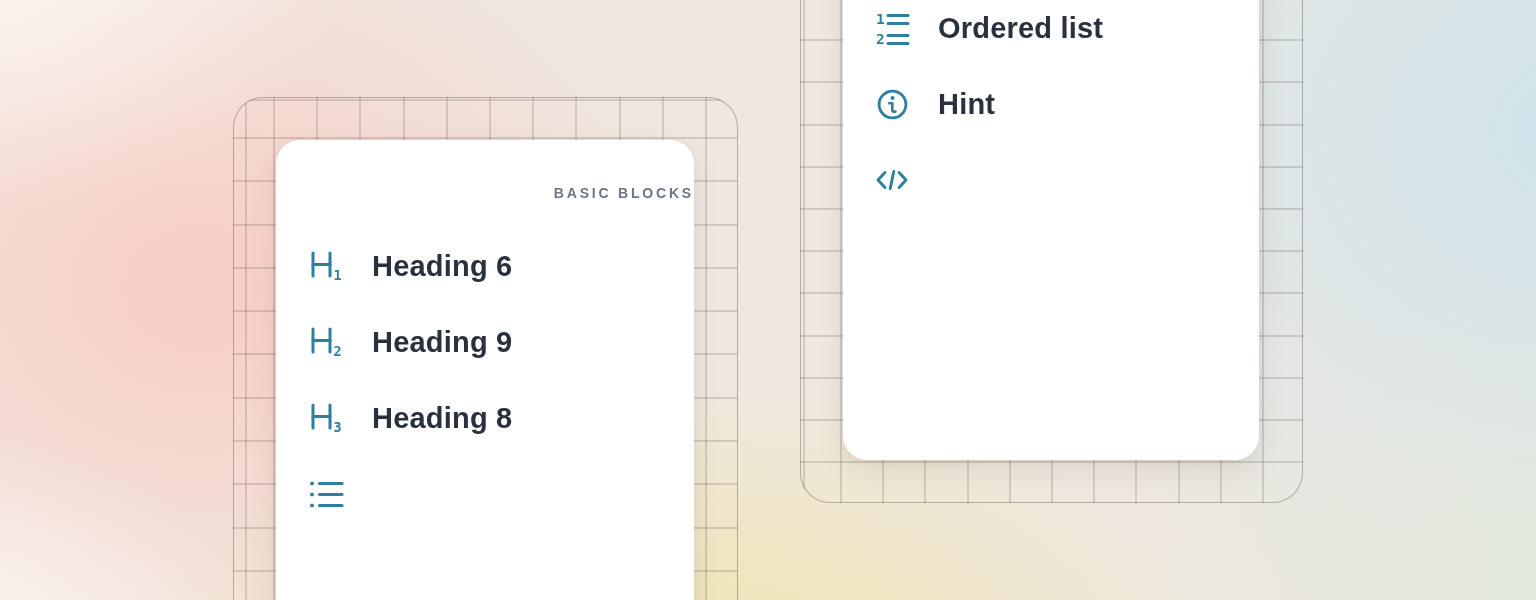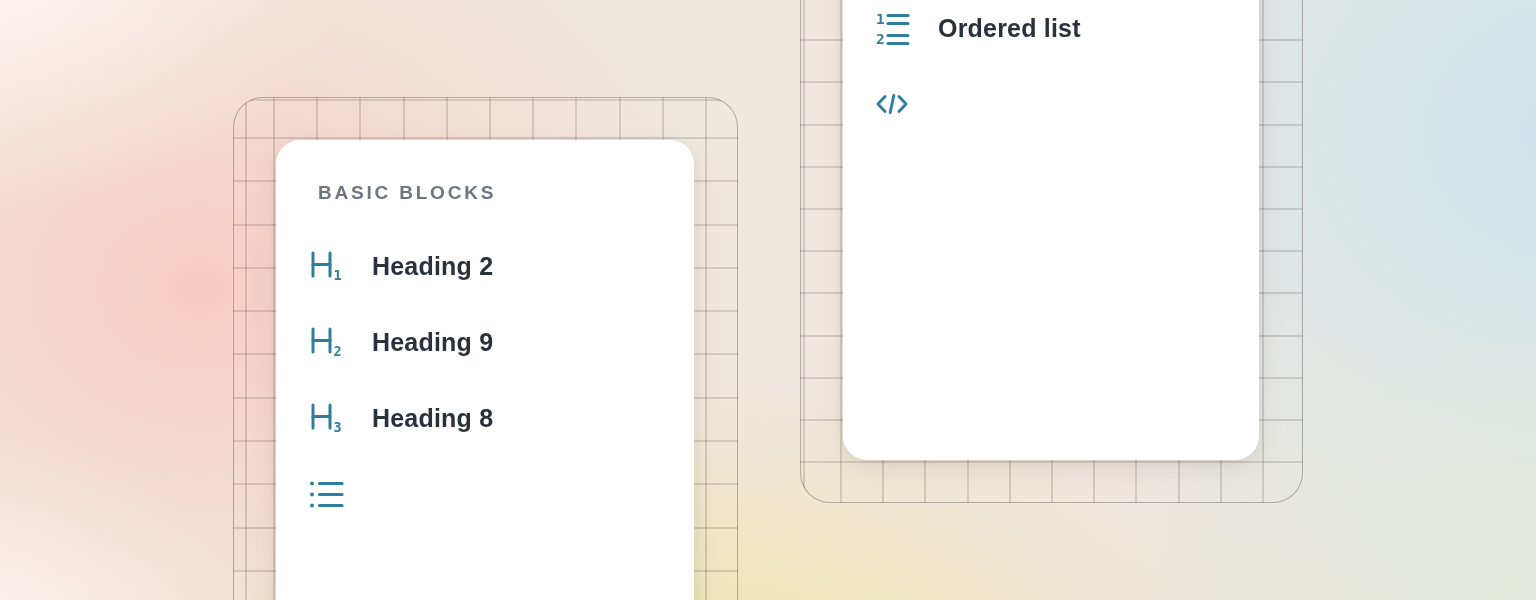--- a/index.html
+++ b/index.html
@@ -39,34 +39,35 @@
     position:absolute;
     background:var(--card-bg);
     border-radius:24px;
     box-shadow:0 10px 28px rgba(90,60,50,.10), 0 2px 8px rgba(90,60,50,.06);
   }
   .card-left{left:276px;top:140px;width:418px;height:490px;padding:34px 0 0 30px;box-sizing:border-box;}
   .card-right{left:843px;top:-48px;width:416px;height:508px;padding:38px 0 0 29px;box-sizing:border-box;}
   .section-header{
     height:38px;line-height:38px;
     margin-left:12px;
-    font-size:19px;font-weight:700;letter-spacing:2.8px;
+    font-size:14px;font-weight:700;letter-spacing:2.8px;
     color:var(--section-text);
+    text-align:right;
   }
   .card-left .menu-list{margin-top:16px;}
   .menu-item{
     display:flex;align-items:center;height:76px;cursor:pointer;
   }
   .menu-item .icon{
     width:40px;height:40px;display:flex;align-items:center;justify-content:center;
     color:var(--icon-teal);flex:0 0 40px;
   }
   .menu-item .label{
     margin-left:26px;
-    font-size:25px;font-weight:700;color:var(--label-text);
+    font-size:29px;font-weight:700;color:var(--label-text);
     letter-spacing:.2px;
   }
   .icon svg{display:block;}
 </style>
 </head>
 <body>
 
 <div id="stage">
   <div class="grid-panel left"></div>
   <div class="grid-panel right"></div>
@@ -76,21 +77,21 @@
     <div class="menu-list">
         <div class="menu-item">
           <span class="icon">
             <svg width="38" height="38" viewBox="0 0 38 38" fill="none" stroke="currentColor" stroke-linecap="round" stroke-linejoin="round" stroke-width="3">
     <path d="M6 6 V29"></path>
               <path d="M23 6 V29"></path>
               <path d="M6 17.5 H23"></path>
     <text x="26.5" y="33" font-size="13.5" font-weight="bold" font-family="DejaVu Sans Mono, monospace" fill="currentColor" stroke="none">1</text>
             </svg>
           </span>
-          <span class="label">Heading 2</span>
+          <span class="label">Heading 6</span>
         </div>
         <div class="menu-item">
           <span class="icon">
             <svg width="38" height="38" viewBox="0 0 38 38" fill="none" stroke="currentColor" stroke-linecap="round" stroke-linejoin="round" stroke-width="3">
     <path d="M6 6 V29"></path>
               <path d="M23 6 V29"></path>
               <path d="M6 17.5 H23"></path>
     <text x="26.5" y="33" font-size="13.5" font-weight="bold" font-family="DejaVu Sans Mono, monospace" fill="currentColor" stroke="none">2</text>
             </svg>
           </span>
@@ -132,20 +133,30 @@
     <line x1="15" y1="27.5" x2="35" y2="27.5"></line>
               <line x1="15" y1="35.5" x2="35" y2="35.5"></line>
     <text x="3" y="16" font-size="14.5" font-weight="bold" font-family="DejaVu Sans Mono, monospace" fill="currentColor" stroke="none">1</text>
     <text x="3" y="36" font-size="14.5" font-weight="bold" font-family="DejaVu Sans Mono, monospace" fill="currentColor" stroke="none">2</text>
             </svg>
           </span>
           <span class="label">Ordered list</span>
         </div>
         <div class="menu-item">
           <span class="icon">
+            <svg width="37" height="37" viewBox="0 0 37 37" fill="none" stroke="currentColor" stroke-linecap="round" stroke-linejoin="round" stroke-width="2.8">
+    <circle cx="18.5" cy="18.5" r="13.4"></circle>
+    <circle cx="18.5" cy="12" r="2" fill="currentColor" stroke="none"></circle>
+    <path d="M15.2 17.2 L18.3 17.2 L18.3 23.9 Q18.3 25.6 20 25.6 L21.4 25.6" stroke-width="2.6"></path>
+            </svg>
+          </span>
+          <span class="label">Hint</span>
+        </div>
+        <div class="menu-item">
+          <span class="icon">
             <svg width="36" height="36" viewBox="0 0 36 36" fill="none" stroke="currentColor" stroke-linecap="round" stroke-linejoin="round" stroke-width="2.9">
     <polyline points="11,10.5 4,18 11,25.5"></polyline>
               <polyline points="25,10.5 32,18 25,25.5"></polyline>
     <line x1="19.8" y1="9.5" x2="16.2" y2="26.5"></line>
             </svg>
           </span>
         </div>
       </div>
   </div>
 </div>

